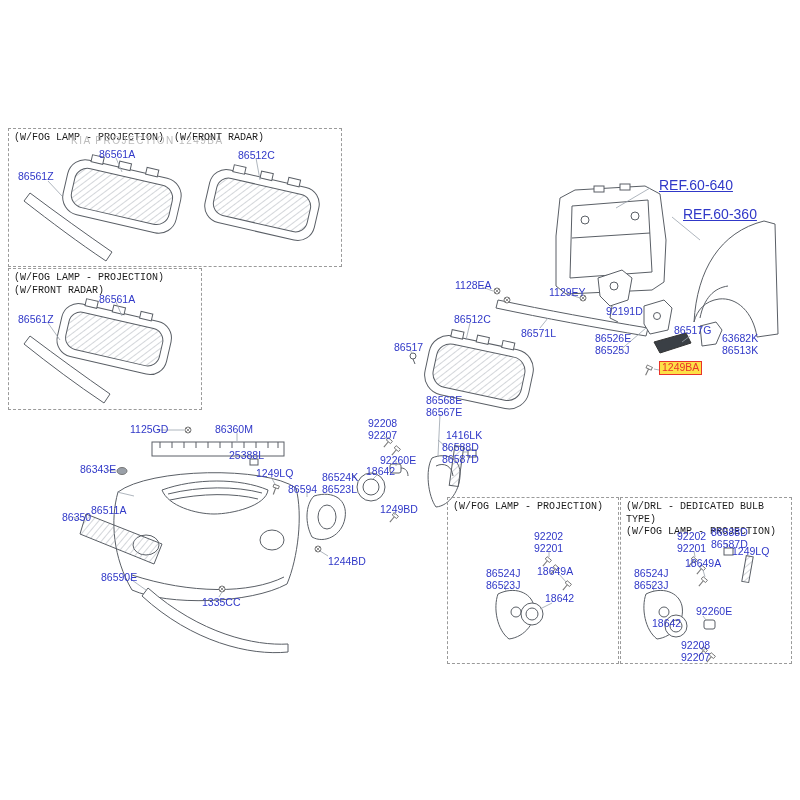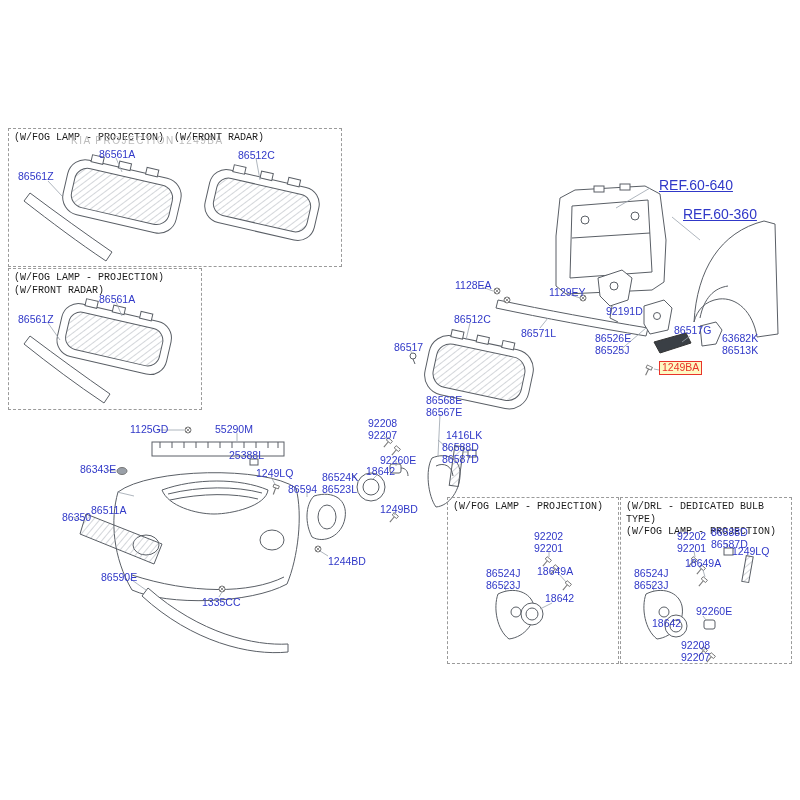--- a/index.html
+++ b/index.html
@@ -4,21 +4,21 @@
 <style>
   html,body{margin:0;padding:0;background:#fff;}
   .canvas{position:relative;width:800px;height:800px;background:#ffffff;
           font-family:"Liberation Sans",sans-serif;overflow:hidden;}
   .art{position:absolute;left:0;top:0;}
   .pbox{position:absolute;border:1px dashed #9a9a9a;}
   .pbox-title{position:absolute;font-size:10px;color:#1c1c1c;line-height:1.25;white-space:pre-line;font-family:Liberation Mono, monospace;}
   .watermark{position:absolute;font-size:10px;color:#bcbcbc;letter-spacing:1.5px;white-space:nowrap;}
   .lbl{position:absolute;font-size:10.5px;color:#3038c8;line-height:1.12;white-space:pre-line;cursor:default;}
   .ref{position:absolute;font-size:14px;color:#3038c8;text-decoration:underline;cursor:pointer;white-space:nowrap;padding-left:32px;}
-  .red{color:#e8342a;border:1px solid #e8342a;padding:0 2px;background:#fef9c3;}
+  .red{color:#e8342a;border:1px solid #e8342a;padding:0 2px;background:#fde047;}
 </style>
 </head>
 <body>
 
 <div class="canvas">
 
   <svg class="art" width="800" height="800" viewBox="0 0 800 800">
     <defs>
       <pattern id="hatch" width="5" height="5" patternUnits="userSpaceOnUse" patternTransform="rotate(40)">
         <line x1="0" y1="0" x2="0" y2="5" stroke="#a8adb5" stroke-width="1"></line>
@@ -271,21 +271,21 @@
   <div class="lbl" style="left:394px;top:342px">86517</div>
   <div class="lbl red" style="left:659px;top:361px">1249BA</div>
 
   <div class="lbl" style="left:426px;top:395px">86568E
 86567E</div>
   <div class="lbl" style="left:446px;top:430px">1416LK</div>
   <div class="lbl" style="left:442px;top:442px">86588D
 86587D</div>
 
   <div class="lbl" style="left:130px;top:424px">1125GD</div>
-  <div class="lbl" style="left:215px;top:424px">55290M</div>
+  <div class="lbl" style="left:215px;top:424px">86360M</div>
   <div class="lbl" style="left:229px;top:450px">25388L</div>
   <div class="lbl" style="left:368px;top:418px">92208
 92207</div>
   <div class="lbl" style="left:380px;top:455px">92260E</div>
   <div class="lbl" style="left:80px;top:464px">86343E</div>
   <div class="lbl" style="left:256px;top:468px">1249LQ</div>
   <div class="lbl" style="left:91px;top:505px">86511A</div>
   <div class="lbl" style="left:288px;top:484px">86594</div>
   <div class="lbl" style="left:322px;top:472px">86524K
 86523L</div>

